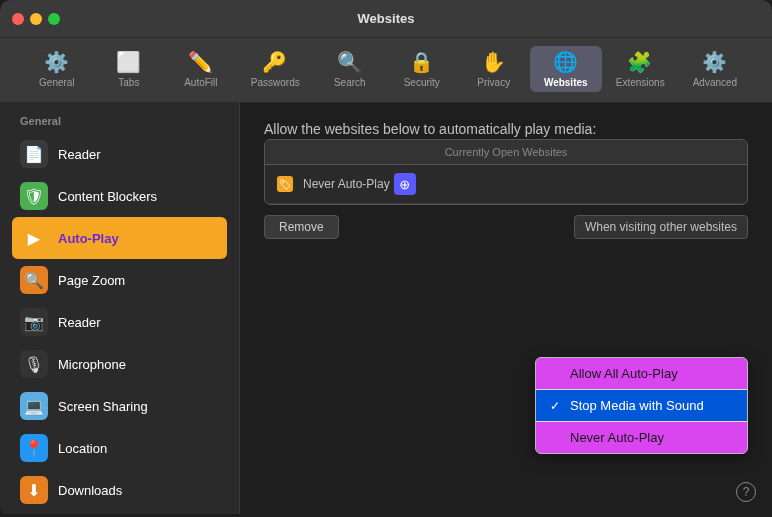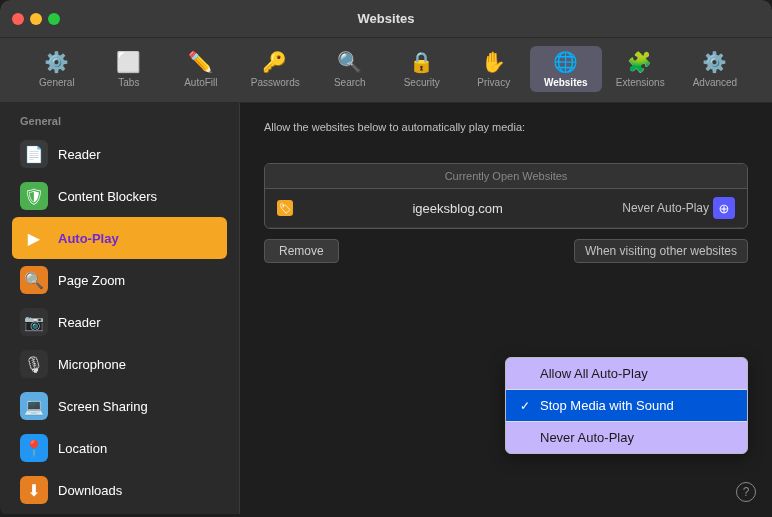--- a/index.html
+++ b/index.html
@@ -156,23 +156,23 @@
       margin-top: auto;
     }
 
     
     .right-panel {
       flex: 1;
       padding: 18px 24px;
       position: relative;
     }
     .panel-description {
-      font-size: 11px;
+      font-size: 14px;
       color: #c0c0c0;
-      margin-bottom: 30px;
+      margin-bottom: 2px;
     }
 
     
     .website-table {
       border: 1px solid #555;
       border-radius: 6px;
       overflow: hidden;
       background: #2a2a2a;
       text-align: center;
     }
@@ -249,24 +249,24 @@
       border: 1px solid #555;
       border-radius: 4px;
       padding: 4px 10px;
     }
 
     
     .dropdown-menu {
       position: absolute;
       right: 24px;
       bottom: 60px;
-      background: #c4b5fd;
+      background: #d946ef;
       border: 1px solid #bbb;
       border-radius: 6px;
-      width: 243px;
+      width: 213px;
       box-shadow: 0 4px 16px rgba(0,0,0,0.4);
       overflow: hidden;
       z-index: 100;
     }
     .dropdown-menu-item {
       padding: 8px 14px;
       font-size: 13px;
       color: #1a1a1a;
       cursor: pointer;
       display: flex;
@@ -413,21 +413,20 @@
     </div>
   </div>
 
   <div class="right-panel">
     <div class="panel-description">Allow the websites below to automatically play media:</div>
 
     <div class="website-table">
       <div class="table-header">Currently Open Websites</div>
       <div class="table-row">
         <div class="site-favicon">🏷</div>
-        <span class="site-name">igeeksblog.com</span>
         <div class="site-dropdown">
           <span>Never Auto-Play</span>
           <div class="dropdown-btn">⊕</div>
         </div>
       </div>
     </div>
 
     <div class="bottom-row">
       <button class="remove-btn">Remove</button>
       <div class="other-sites-label">When visiting other websites</div>

